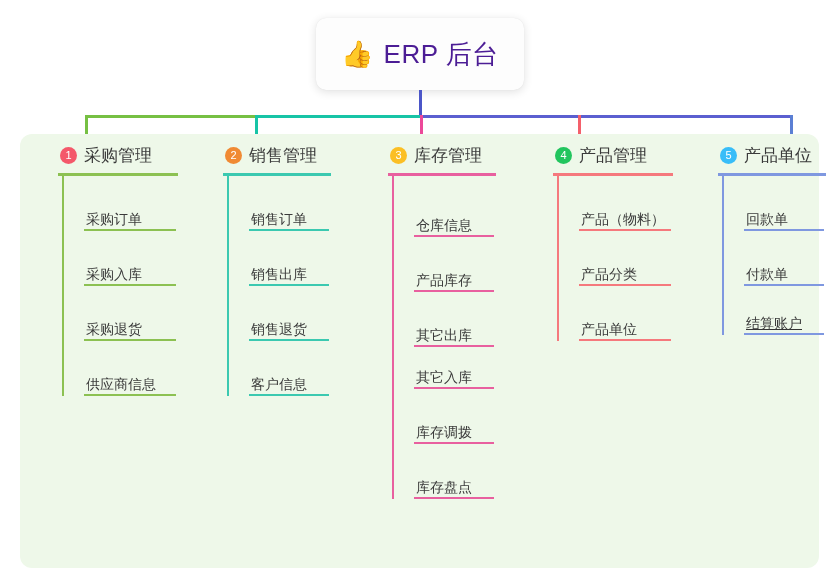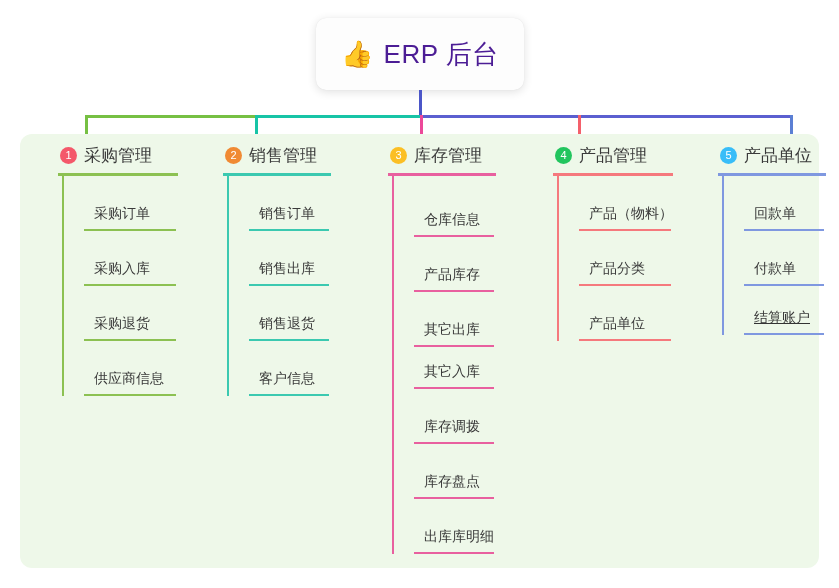--- a/index.html
+++ b/index.html
@@ -119,23 +119,22 @@
   .child {
     position: relative;
     box-sizing: border-box;
     display: flex;
     align-items: flex-end;
   }
   .child-label {
     font-size: 14px;
     color: #3a3a3a;
     white-space: nowrap;
-    padding-bottom: 8px;
+    padding-bottom: 2px;
     padding-left: 2px;
-    margin-left: 8px;
   }
   .child-underline {
     position: absolute;
     left: 0;
     bottom: 0;
     height: 2px;
   }
 </style>
 </head>
 <body>
@@ -239,24 +238,20 @@
             <div class="child-underline" style="background: rgb(232, 96, 159); width: 80px;"></div>
           </div>
           <div class="child" style="height: 55px;">
             <span class="child-label">库存调拨</span>
             <div class="child-underline" style="background: rgb(232, 96, 159); width: 80px;"></div>
           </div>
           <div class="child" style="height: 55px;">
             <span class="child-label">库存盘点</span>
             <div class="child-underline" style="background: rgb(232, 96, 159); width: 80px;"></div>
           </div>
-          <div class="child" style="height: 55px;">
-            <span class="child-label">出库库明细</span>
-            <div class="child-underline" style="background: rgb(232, 96, 159); width: 80px;"></div>
-          </div>
         </div>
       </div>
       <div class="branch" style="left: 533px; width: 140px;">
         <div class="branch-head">
           <span class="badge" style="background: rgb(34, 197, 94);">4</span>
           <span class="branch-title">产品管理</span>
         </div>
         <div class="branch-underline" style="background: rgb(245, 121, 125); width: 120px;"></div>
         <div class="children">
           <div class="spine" style="background: rgb(245, 121, 125);"></div>

